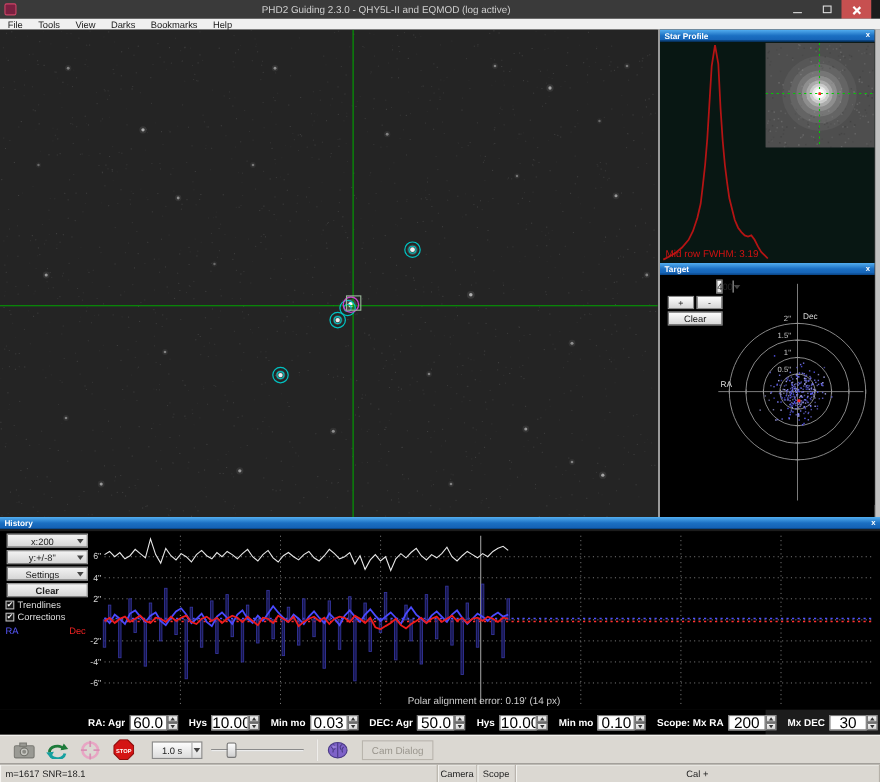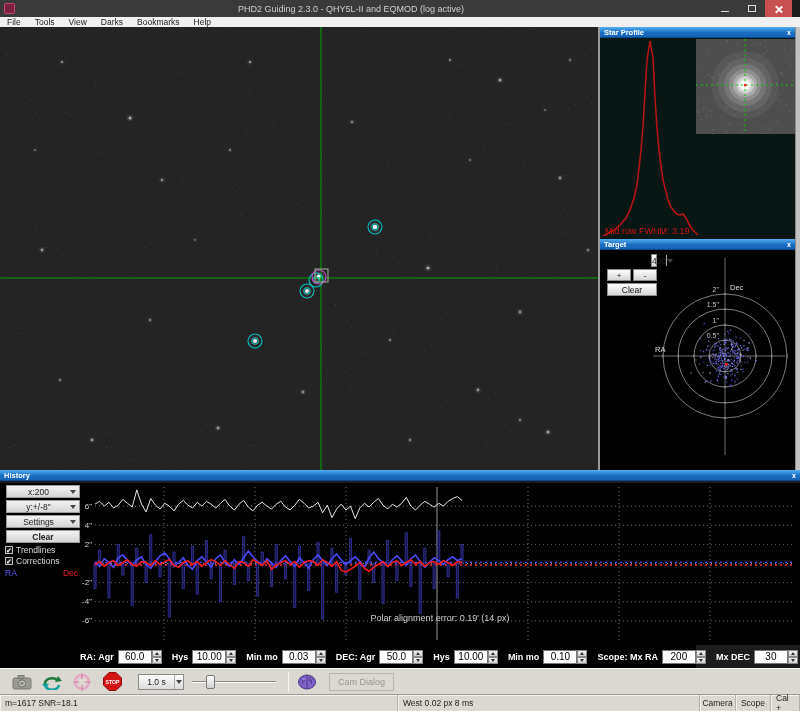--- a/index.html
+++ b/index.html
@@ -67,30 +67,30 @@
   .hist-btn .bl { flex:1; text-align:center; }
   .hist-btn .tri { margin-right:3px; }
   .hist-clear { justify-content:center; font-weight:bold; }
   .cbrow { display:flex; align-items:center; margin:2px 0 0 5px; height:9px; }
   .cbox { width:8px; height:8px; background:#1a1a1a; border:1px solid #bbb; color:#fff;
     font-size:7px; line-height:7px; text-align:center; margin-right:3px; }
   .legendrow { display:flex; margin:3px 8px 0 5px; justify-content:space-between; }
   .leg-ra { color:#5858ff; } .leg-dec { color:#e22; }
   .stats { margin:2px 0 0 4px; line-height:10px; color:#e4e4e4; }
   .stats .ind { padding-left:8px; }
-  .polarnote { position:absolute; left:230px; top:130px; width:420px; text-align:center;
+  .polarnote { position:absolute; left:230px; top:149px; width:420px; text-align:center;
     font-size:9px; color:#cfcfcf; }
 
   
   .controlsrow { position:absolute; left:0; top:645px; width:696px; height:23px; background:#000;
     display:flex; align-items:center; padding-left:70px; font-size:9px; color:#fff; }
   .clabel { font-weight:bold; margin:0 4px 0 10px; white-space:nowrap; }
   .spin { display:flex; height:14px; }
   .spin input { width:34px; height:14px; border:1px solid #777; background:#fff; color:#000;
-    font-size:10px; text-align:center; font-family:"Liberation Sans",sans-serif; }
+    font-size:14px; text-align:center; font-family:"Liberation Sans",sans-serif; }
   .spinbtns { display:flex; flex-direction:column; width:10px; }
   .sb { flex:1; background:linear-gradient(#f5f5f5,#cfcfcf); border:1px solid #888;
     display:flex; align-items:center; justify-content:center; }
   .sb .u { width:0;height:0;border-left:2.5px solid transparent;border-right:2.5px solid transparent;border-bottom:3px solid #333; }
   .sb .d { width:0;height:0;border-left:2.5px solid transparent;border-right:2.5px solid transparent;border-top:3px solid #333; }
 
   
   .toolbar { position:absolute; left:0; top:668px; width:800px; height:26px;
     background:#dbd8d2; border-top:1px solid #f5f4f1; display:flex; align-items:center; padding-left:10px; }
   .tbicon { width:24px; height:20px; margin-right:6px; display:flex; align-items:center; justify-content:center; }
@@ -2813,18 +2813,17 @@
         <ellipse cx="10" cy="9" rx="8.5" ry="7" fill="#7e62c8" stroke="#4a3a86"></ellipse>
         <path d="M10 2.5 V15.5 M4 6 Q7 8 5.5 11 M15.5 6 Q13 8 14.5 11 M6 3.8 Q9 5.5 7 8.5 M14 3.8 Q11 5.5 13 8.5" fill="none" stroke="#4a3a86" stroke-width="1"></path>
         <ellipse cx="7" cy="6" rx="2" ry="1.2" fill="#a890e8" opacity="0.7"></ellipse>
       </svg>
     </span>
     <span class="camdialog">Cam Dialog</span>
   </div>
 
   <div class="statusbar">
     <span class="scell c1">m=1617 SNR=18.1</span>
-    <span class="scell c2">West  0.02 px   8 ms</span>
     <span class="scell c3">Camera</span>
     <span class="scell c4">Scope</span>
     <span class="scell c5">Cal +</span>
   </div>
 </div>
 
 </body></html>

